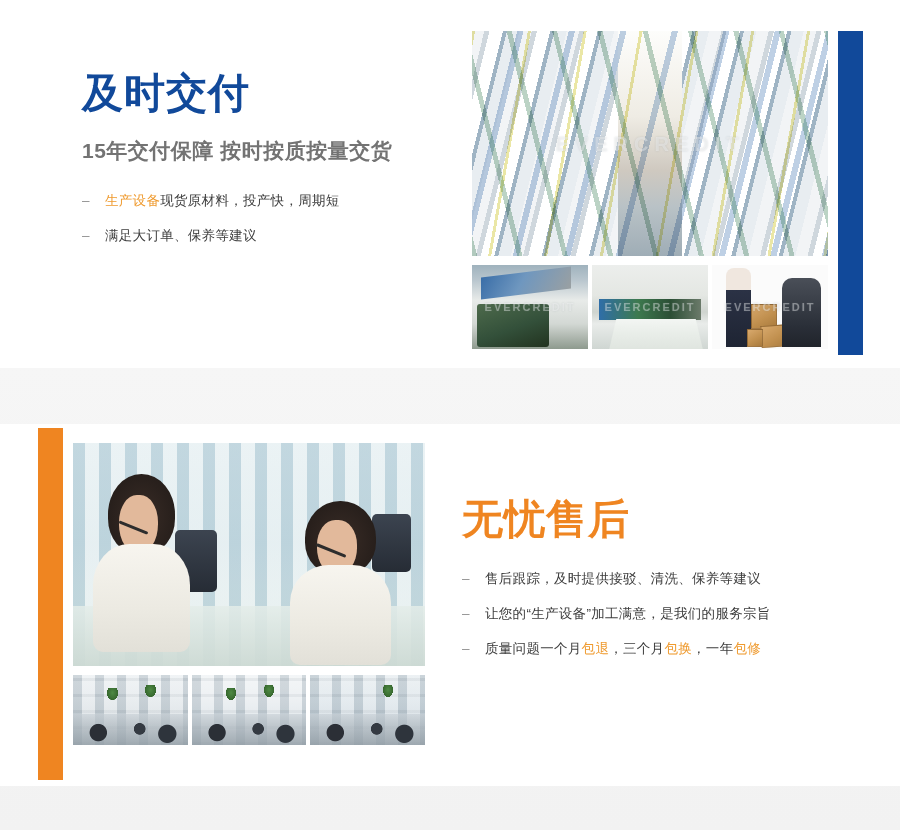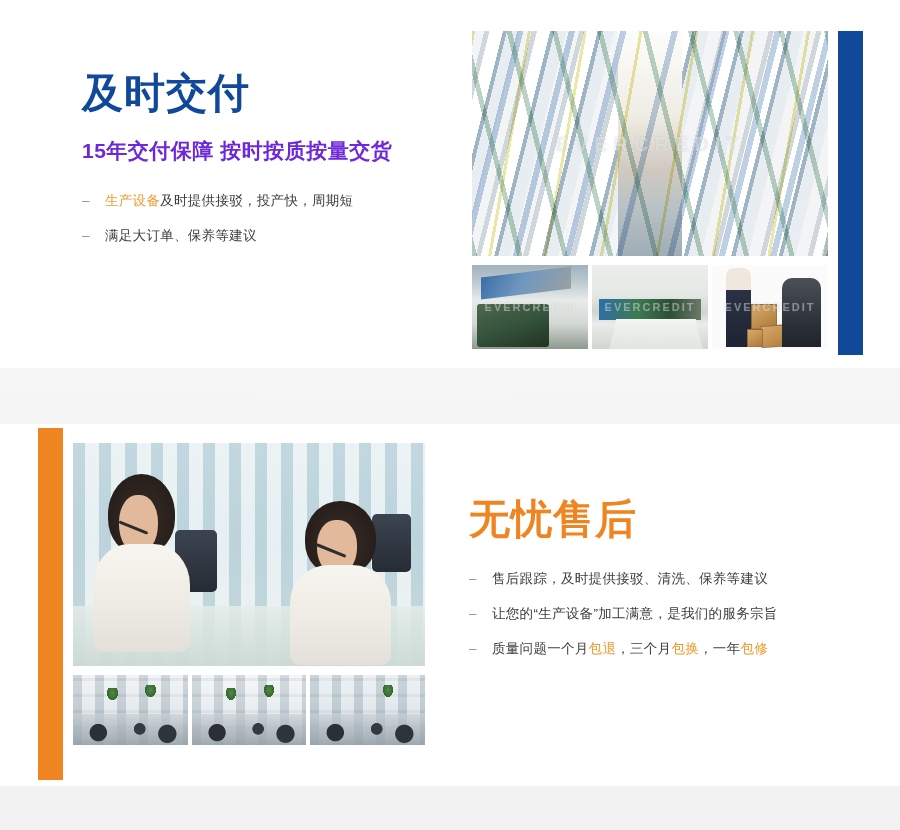--- a/index.html
+++ b/index.html
@@ -40,38 +40,38 @@
     background: #11499a;
   }
   .accent-bar--orange {
     left: 38px; top: 4px; width: 25px; height: 352px;
     background: #ef8521;
   }
 
   
   .copy { position: absolute; }
   .copy--delivery { left: 52px; top: 70px; width: 400px; margin-left: 30px; }
-  .copy--service  { left: 462px; top: 72px; width: 400px; margin-left: 7px; }
+  .copy--service  { left: 462px; top: 72px; width: 400px; }
 
   .headline {
     font-size: 41px;
     font-weight: bold;
     letter-spacing: 1px;
     line-height: 1.15;
   }
   .headline--blue   { color: #11499a; }
   .headline--orange { color: #ef8521; }
 
   .subheadline {
     font-size: 21px;
     font-weight: bold;
     margin-top: 20px;
     letter-spacing: 0.5px;
   }
-  .subheadline--blue   { color: #6d28d9; }
+  .subheadline--blue   { color: #737373; }
   .subheadline--orange { color: #ee8a2e; }
 
   .bullets { margin-top: 26px; list-style: none; }
   .bullets li {
     position: relative;
     font-size: 13.5px;
     color: #3c3c3c;
     line-height: 1.55;
     margin-bottom: 14px;
     padding-left: 23px;
@@ -320,21 +320,21 @@
 <div class="page">
 
   <section class="card card--delivery">
 
     <div class="accent-bar accent-bar--blue"></div>
 
     <div class="copy copy--delivery">
       <h1 class="headline headline--blue">及时交付</h1>
       <h2 class="subheadline subheadline--blue">15年交付保障  按时按质按量交货</h2>
       <ul class="bullets">
-        <li><span class="hl">生产设备</span><span>及时提供接驳，投产快，周期短</span></li>
+        <li><span class="hl">生产设备</span><span>现货原材料，投产快，周期短</span></li>
         <li><span>满足大订单、保养等建议</span></li>
       </ul>
     </div>
 
     <div class="media media--delivery">
       <div class="hero hero--delivery">
         <div class="ph ph-yarn"></div>
         <div class="watermark">EVERCREDIT</div>
       </div>
       <div class="thumbs thumbs--delivery">

